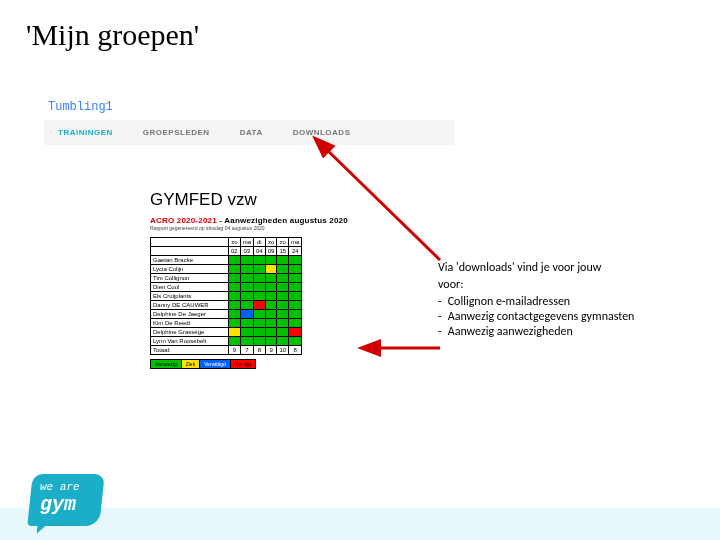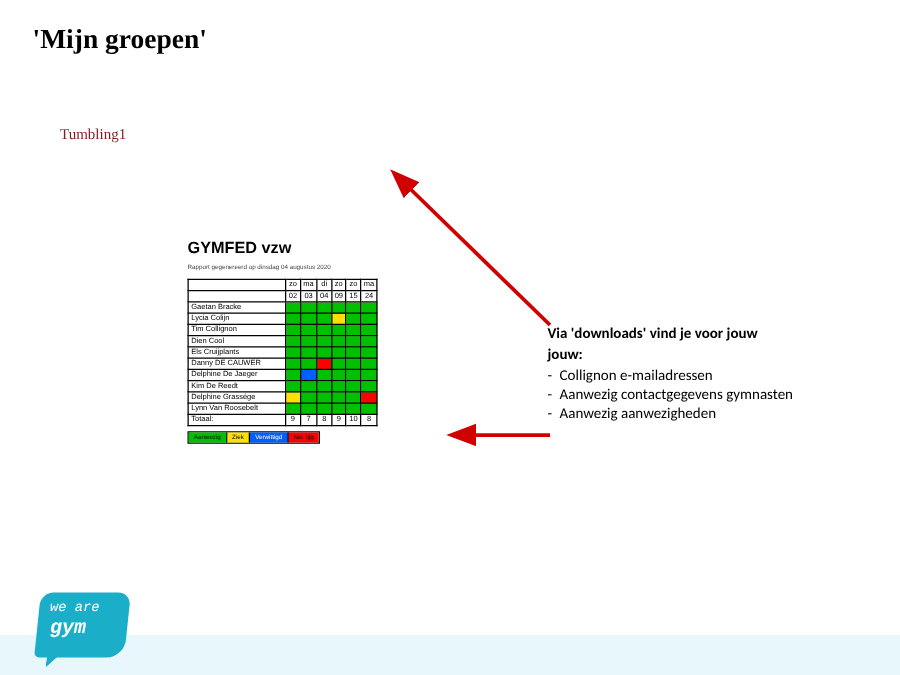--- a/index.html
+++ b/index.html
@@ -1,68 +1,77 @@
 <!DOCTYPE html>
 <html><head>
 <meta charset="utf-8">
 <style>
   *{box-sizing:border-box;margin:0;padding:0}
   body{width:720px;height:540px;background:#fff;position:relative;font-family:Georgia,serif;overflow:hidden}
   .slide{width:100%;height:100%;position:relative}
-  .title{position:absolute;top:18px;left:26px;font-size:22px;font-weight:bold;color:#000}
+  .title{position:absolute;top:18px;left:26px;font-size:30px;font-weight:normal;color:#000}
   .panel{position:absolute;top:94px;left:44px;width:410px;background:#fff}
-  .group-name{font-size:12px;color:#7f1d1d;padding:6px 0 6px 4px;font-family:Liberation Serif, serif}
+  .group-name{font-size:12px;color:#3b82f6;padding:6px 0 6px 4px;font-family:Liberation Mono, monospace}
   .tabs{display:flex;gap:30px;background:#f4f4f4;padding:8px 14px;font-family:Arial,sans-serif;font-size:8px;letter-spacing:.5px;font-weight:bold}
   .tab{color:#777}
   .tab.active{color:#1aaec9}
   .doc{position:absolute;top:190px;left:150px;width:220px;font-family:Arial,sans-serif}
-  .doc-org{font-size:13px;font-weight:bold;color:#000;margin-bottom:6px}
+  .doc-org{font-size:17px;font-weight:normal;color:#000;margin-bottom:6px}
   .doc-head{font-size:8px;font-weight:bold;letter-spacing:.2px}
   .doc-head .red{color:#d00}
   .doc-sub{font-size:5px;color:#444;margin-bottom:6px}
   table.att{border-collapse:collapse;font-size:6px}
   table.att td,table.att th{border:1px solid #000;padding:1px 2px;background:#fff;text-align:center}
   table.att td.name{text-align:left;width:78px;background:#fff}
   table.att th{font-weight:normal;background:#fff}
   .g{background:#00c000!important}
   .y{background:#ffe000!important}
   .r{background:#ff0000!important}
   .b{background:#0060ff!important}
   .legend{margin-top:4px;display:flex;border:1px solid #000;width:max-content}
   .legend div{font-size:5px;padding:1px 4px;border-right:1px solid #000}
   .legend div:last-child{border-right:none}
   .legend .lg{background:#00c000}
   .legend .ly{background:#ffe000}
   .legend .lb{background:#0060ff;color:#fff}
   .legend .lr{background:#ff0000}
   .callout{position:absolute;top:260px;left:438px;width:260px;font-family:Calibri,Arial,sans-serif;font-size:12px;line-height:1.25;color:#000}
-  .callout .hdr{font-weight:bold;margin-bottom:2px}
+  .callout .hdr{font-weight:normal;margin-bottom:2px}
   .callout table{border-collapse:collapse}
   .callout td{vertical-align:top;padding:0 6px 0 0;font-size:12px}
   svg.arrows{position:absolute;top:0;left:0;width:720px;height:540px;pointer-events:none}
   .footer{position:absolute;left:0;bottom:0;width:100%;height:32px;background:#e8f7fb}
   .logo{position:absolute;left:30px;bottom:14px;width:72px;height:52px}
   .logo .bubble{width:72px;height:52px;background:#1aaec9;border-radius:10px 10px 14px 4px;transform:skewX(-6deg);position:relative}
   .logo .bubble:after{content:"";position:absolute;left:10px;bottom:-8px;width:14px;height:14px;background:#1aaec9;clip-path:polygon(0 0,100% 0,0 100%)}
   .logo span{position:absolute;top:8px;left:10px;color:#fff;font-family:Liberation Mono, monospace;font-size:11px;line-height:1.05}
-  .logo b{font-size:16px;display:block;font-weight:bold;font-style:italic}
+  .logo b{font-size:20px;display:block;font-weight:bold;font-style:italic}
 </style>
 </head>
 <body>
 
 <div class="slide">
 
   <div class="title">'Mijn groepen'</div>
 
   <div class="panel">
     <div class="group-name">Tumbling1</div>
+    <div class="tabs">
+      <span class="tab active">TRAININGEN</span>
+      <span class="tab">GROEPSLEDEN</span>
+      <span class="tab">DATA</span>
+      <span class="tab">DOWNLOADS</span>
+    </div>
   </div>
 
   <div class="doc">
     <div class="doc-org">GYMFED vzw</div>
+    <div class="doc-head">
+      <span class="red">ACRO 2020-2021</span><span> - Aanwezigheden augustus 2020</span>
+    </div>
     <div class="doc-sub">Rapport gegenereerd op dinsdag 04 augustus 2020</div>
     <table class="att">
       <tbody>
           <tr>
         <th class="name"></th>
         <th>zo</th>
         <th>ma</th>
         <th>di</th>
         <th>zo</th>
         <th>zo</th>
@@ -185,21 +194,21 @@
     <div class="legend">
       <div class="lg">Aanwezig</div>
       <div class="ly">Ziek</div>
       <div class="lb">Verwittigd</div>
       <div class="lr">Nw. tijg</div>
     </div>
   </div>
 
   <div class="callout">
     <div class="hdr">Via 'downloads' vind je voor jouw</div>
-    <div class="hdr">jouw:</div>
+    <div class="hdr">voor:</div>
     <table>
       <tbody>
           <tr>
             <td>-</td>
             <td>Collignon e-mailadressen</td>
           </tr>
       <tr>
             <td>-</td>
             <td>Aanwezig contactgegevens gymnasten</td>
           </tr>

